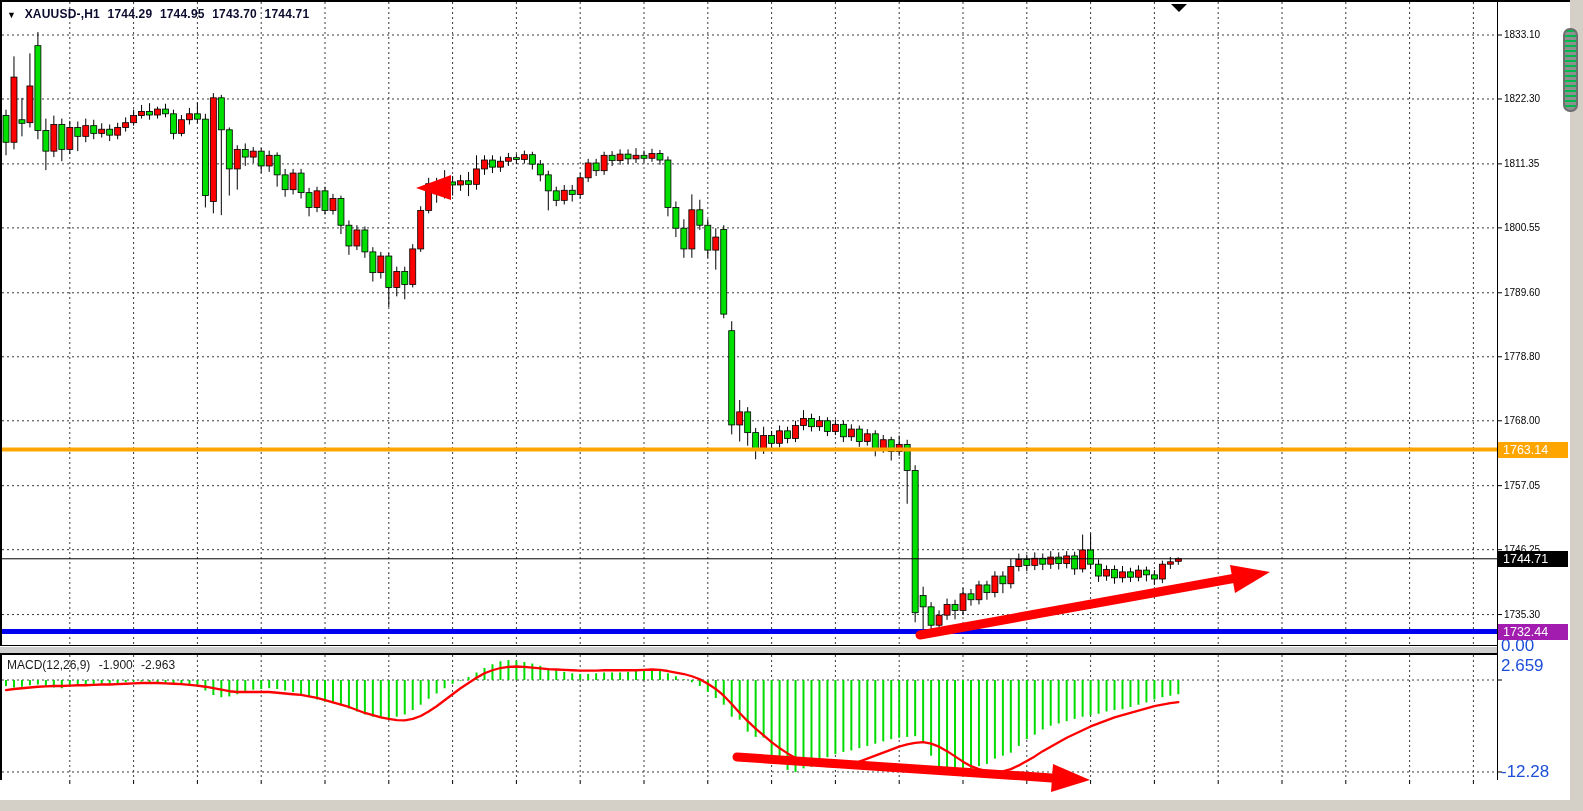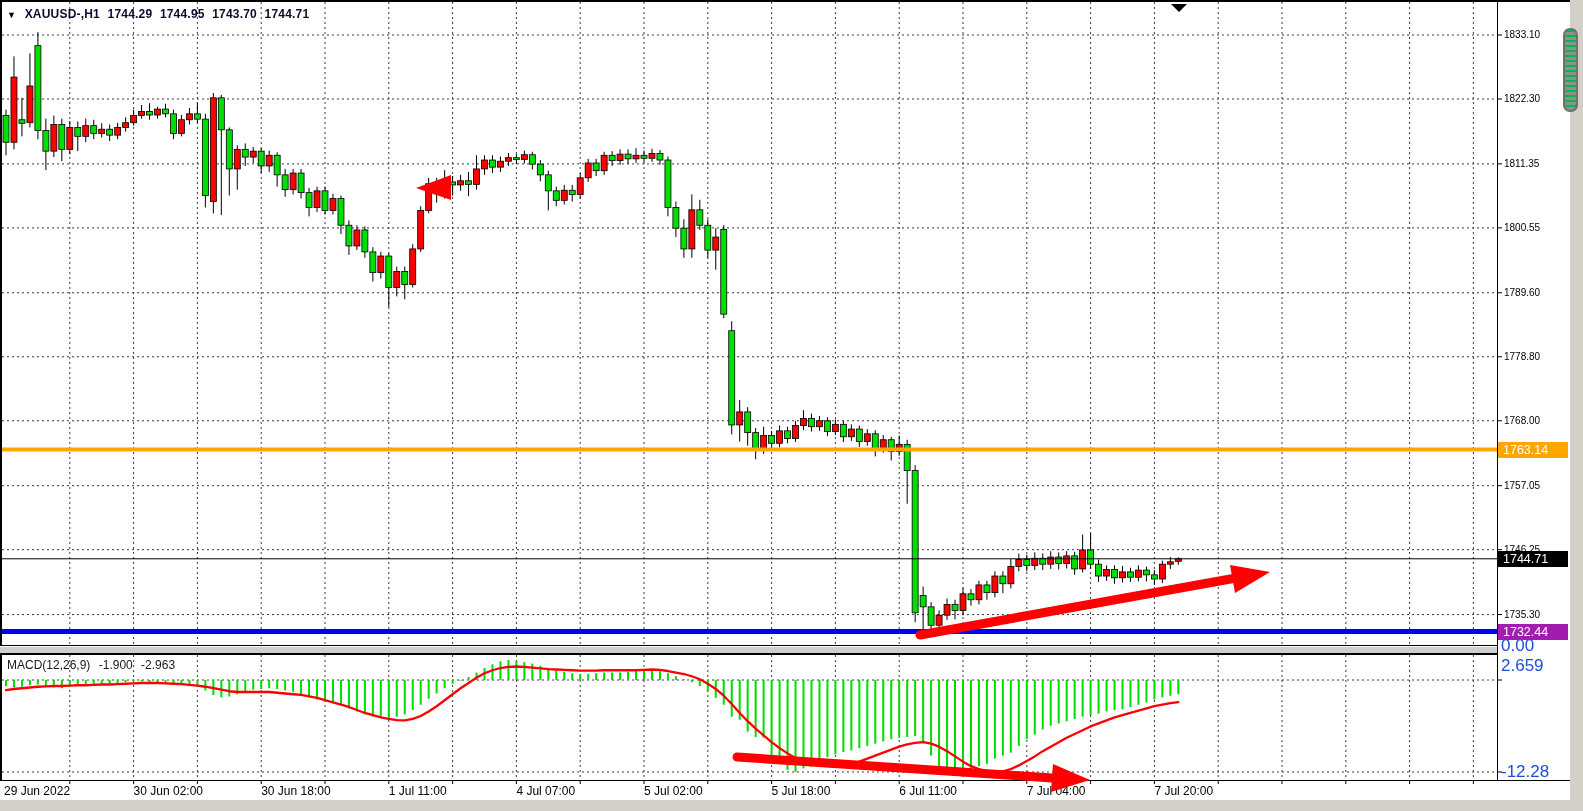--- a/index.html
+++ b/index.html
@@ -61,34 +61,20 @@
         <div class="axis-label" style="top: 539.664px;">1746.25</div>
         <div class="axis-label" style="top: 604.553px;">1735.30</div>
       </div>
     <div id="macdAxisLabels">
         <div class="macd-axis-label" style="top: 656px;">2.659</div>
         <div class="macd-axis-label" style="top: 636px;">0.00</div>
         <div class="macd-axis-label" style="top: 761.977px;">-12.28</div>
       </div>
   </div>
 
-  <div class="time-axis">
-    <div id="timeLabels">
-        <div class="time-label" style="left: 4px;">29 Jun 2022</div>
-        <div class="time-label" style="left: 133.6px;">30 Jun 02:00</div>
-        <div class="time-label" style="left: 261.2px;">30 Jun 18:00</div>
-        <div class="time-label" style="left: 388.8px;">1 Jul 11:00</div>
-        <div class="time-label" style="left: 516.4px;">4 Jul 07:00</div>
-        <div class="time-label" style="left: 644px;">5 Jul 02:00</div>
-        <div class="time-label" style="left: 771.6px;">5 Jul 18:00</div>
-        <div class="time-label" style="left: 899.2px;">6 Jul 11:00</div>
-        <div class="time-label" style="left: 1026.8px;">7 Jul 04:00</div>
-        <div class="time-label" style="left: 1154.4px;">7 Jul 20:00</div>
-      </div>
-  </div>
 
   <div class="right-gutter">
     <div class="scroll-thumb"></div>
   </div>
   <div class="bottom-strip"></div>
 
   <svg id="chartSvg" width="1583" height="811">
       <line x1="69.8" y1="2" x2="69.8" y2="646" stroke="#3a3a3a" stroke-width="1" stroke-dasharray="2 3"></line>
       <line x1="69.8" y1="655" x2="69.8" y2="779" stroke="#3a3a3a" stroke-width="1" stroke-dasharray="2 3"></line>
       <line x1="69.8" y1="780" x2="69.8" y2="784" stroke="#000" stroke-width="1"></line>

